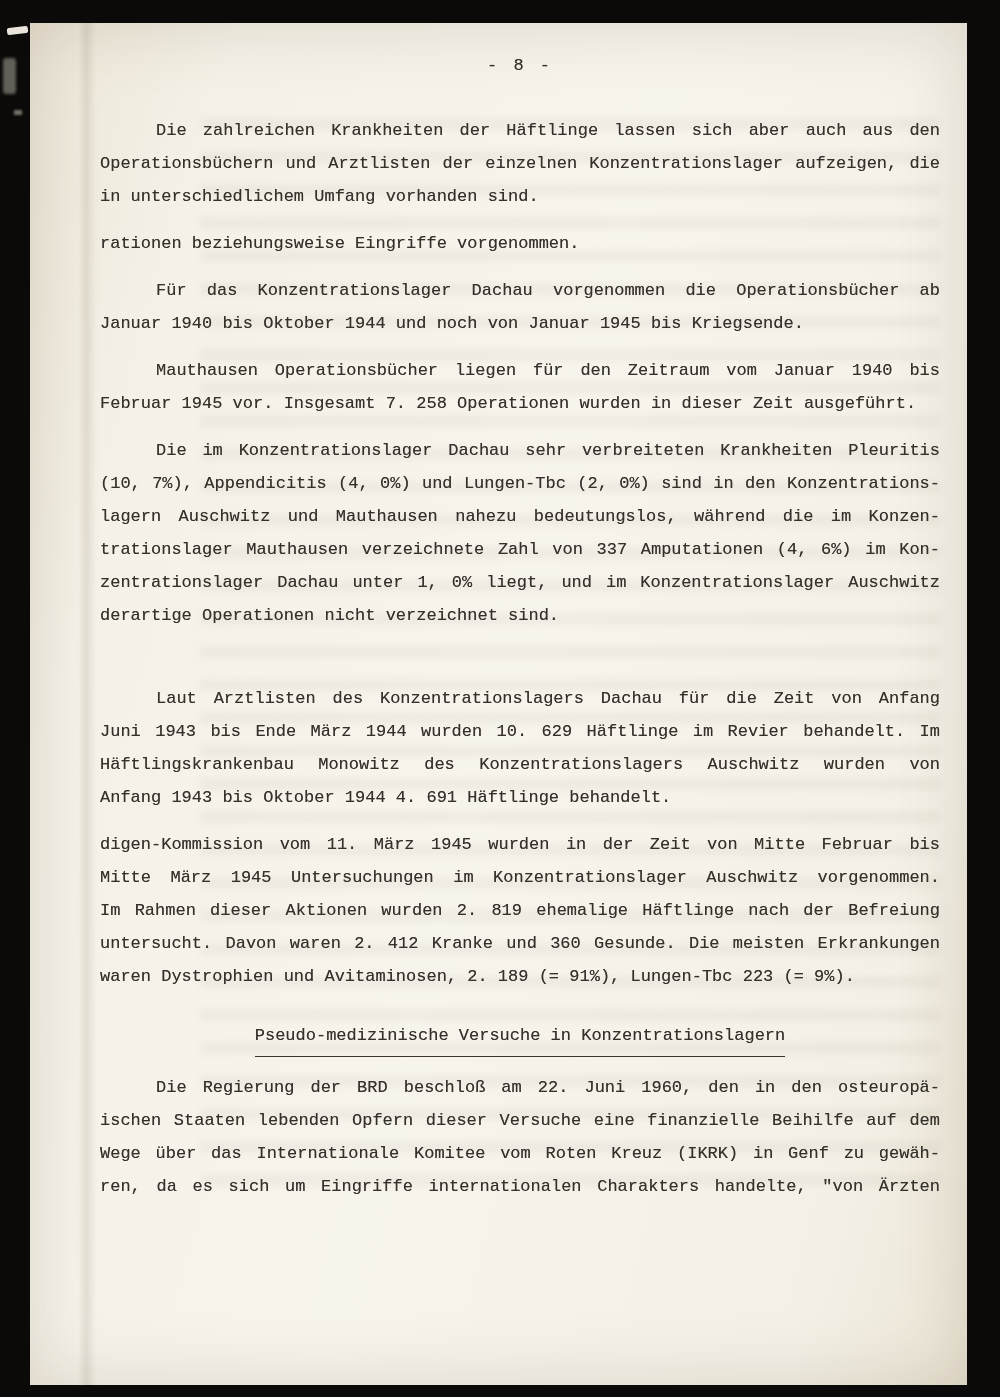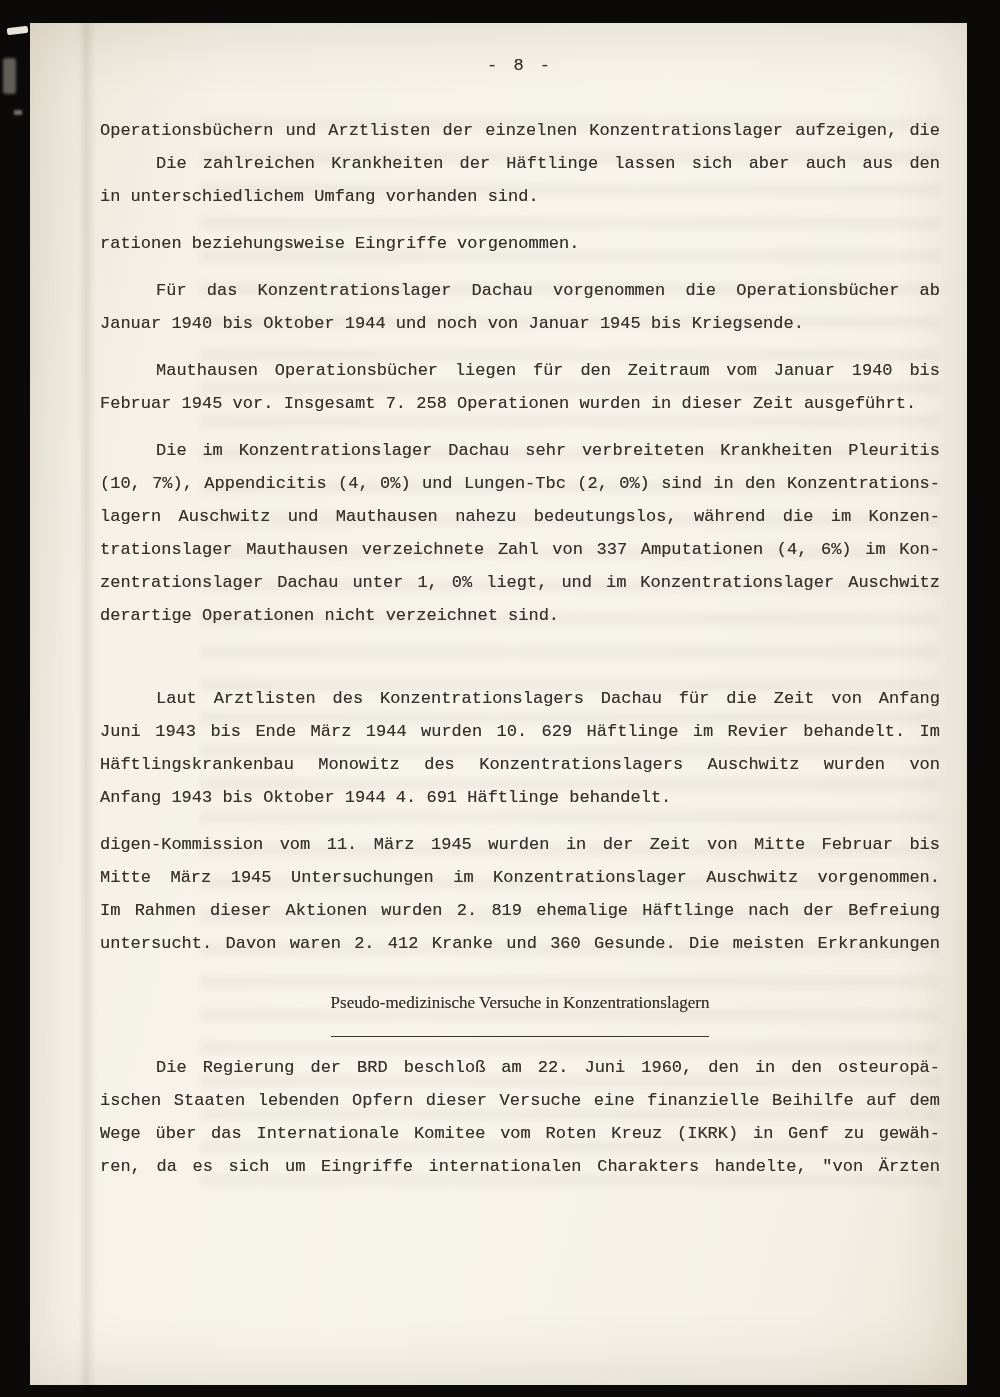--- a/index.html
+++ b/index.html
@@ -67,22 +67,21 @@
     position: absolute;
     top: 91px; left: 0;
     width: 840px;
   }
   .text-body > * + * { margin-top: 14px; }
   .para.gap-large { margin-top: 50px; }
   .heading-row { margin-top: 26px; text-align: center; }
   .heading-text {
     display: inline-block;
     border-bottom: 1.5px solid #3a362e;
-    padding-bottom: 17px;
-    font-family: Liberation Serif, serif;
+    padding-bottom: 4px;
   }
   .line {
     text-align: justify;
     text-align-last: justify;
   }
   .line.first { text-indent: 56px; }
   .line.last {
     text-align: left;
     text-align-last: left;
   }
@@ -98,22 +97,22 @@
   <div class="paper">
     <div class="fold"></div>
     <div class="bleed"></div>
 
     <div class="content">
       <div class="page-number">- 8 -</div>
 
       <div class="text-body">
 
       <div class="para">
+            <div class="line first">Die zahlreichen Krankheiten der Häftlinge lassen sich aber auch aus den</div>
             <div class="line">Operationsbüchern und Arztlisten der einzelnen Konzentrationslager aufzeigen, die</div>
-            <div class="line first">Die zahlreichen Krankheiten der Häftlinge lassen sich aber auch aus den</div>
             <div class="line last">in unterschiedlichem Umfang vorhanden sind.</div>
           </div>
           <div class="para">
             <div class="line last">rationen beziehungsweise Eingriffe vorgenommen.</div>
           </div>
           <div class="para">
             <div class="line first">Für das Konzentrationslager Dachau vorgenommen die Operationsbücher ab</div>
             <div class="line last">Januar 1940 bis Oktober 1944 und noch von Januar 1945 bis Kriegsende.</div>
           </div>
           <div class="para">
@@ -132,20 +131,21 @@
             <div class="line first">Laut Arztlisten des Konzentrationslagers Dachau für die Zeit von Anfang</div>
             <div class="line">Juni 1943 bis Ende März 1944 wurden 10. 629 Häftlinge im Revier behandelt. Im</div>
             <div class="line">Häftlingskrankenbau Monowitz des Konzentrationslagers Auschwitz wurden von</div>
             <div class="line last">Anfang 1943 bis Oktober 1944  4. 691 Häftlinge behandelt.</div>
           </div>
           <div class="para">
             <div class="line">digen-Kommission vom 11. März 1945 wurden in der Zeit von Mitte Februar bis</div>
             <div class="line">Mitte März 1945 Untersuchungen im Konzentrationslager Auschwitz vorgenommen.</div>
             <div class="line">Im Rahmen dieser Aktionen wurden 2. 819 ehemalige Häftlinge nach der Befreiung</div>
             <div class="line">untersucht. Davon waren 2. 412 Kranke und 360 Gesunde. Die meisten Erkrankungen</div>
+            <div class="line last">waren Dystrophien und Avitaminosen, 2. 189 (= 91%), Lungen-Tbc 223 (= 9%).</div>
           </div>
           <div class="heading-row"><span class="heading-text">Pseudo-medizinische Versuche in Konzentrationslagern</span></div>
           <div class="para">
             <div class="line first">Die Regierung der BRD beschloß am 22. Juni 1960, den in den osteuropä-</div>
             <div class="line">ischen Staaten lebenden Opfern dieser Versuche eine finanzielle Beihilfe auf dem</div>
             <div class="line">Wege über das Internationale Komitee vom Roten Kreuz (IKRK) in Genf zu gewäh-</div>
             <div class="line">ren, da es sich um Eingriffe internationalen Charakters handelte, "von Ärzten</div>
           </div>
         </div>
     </div>

